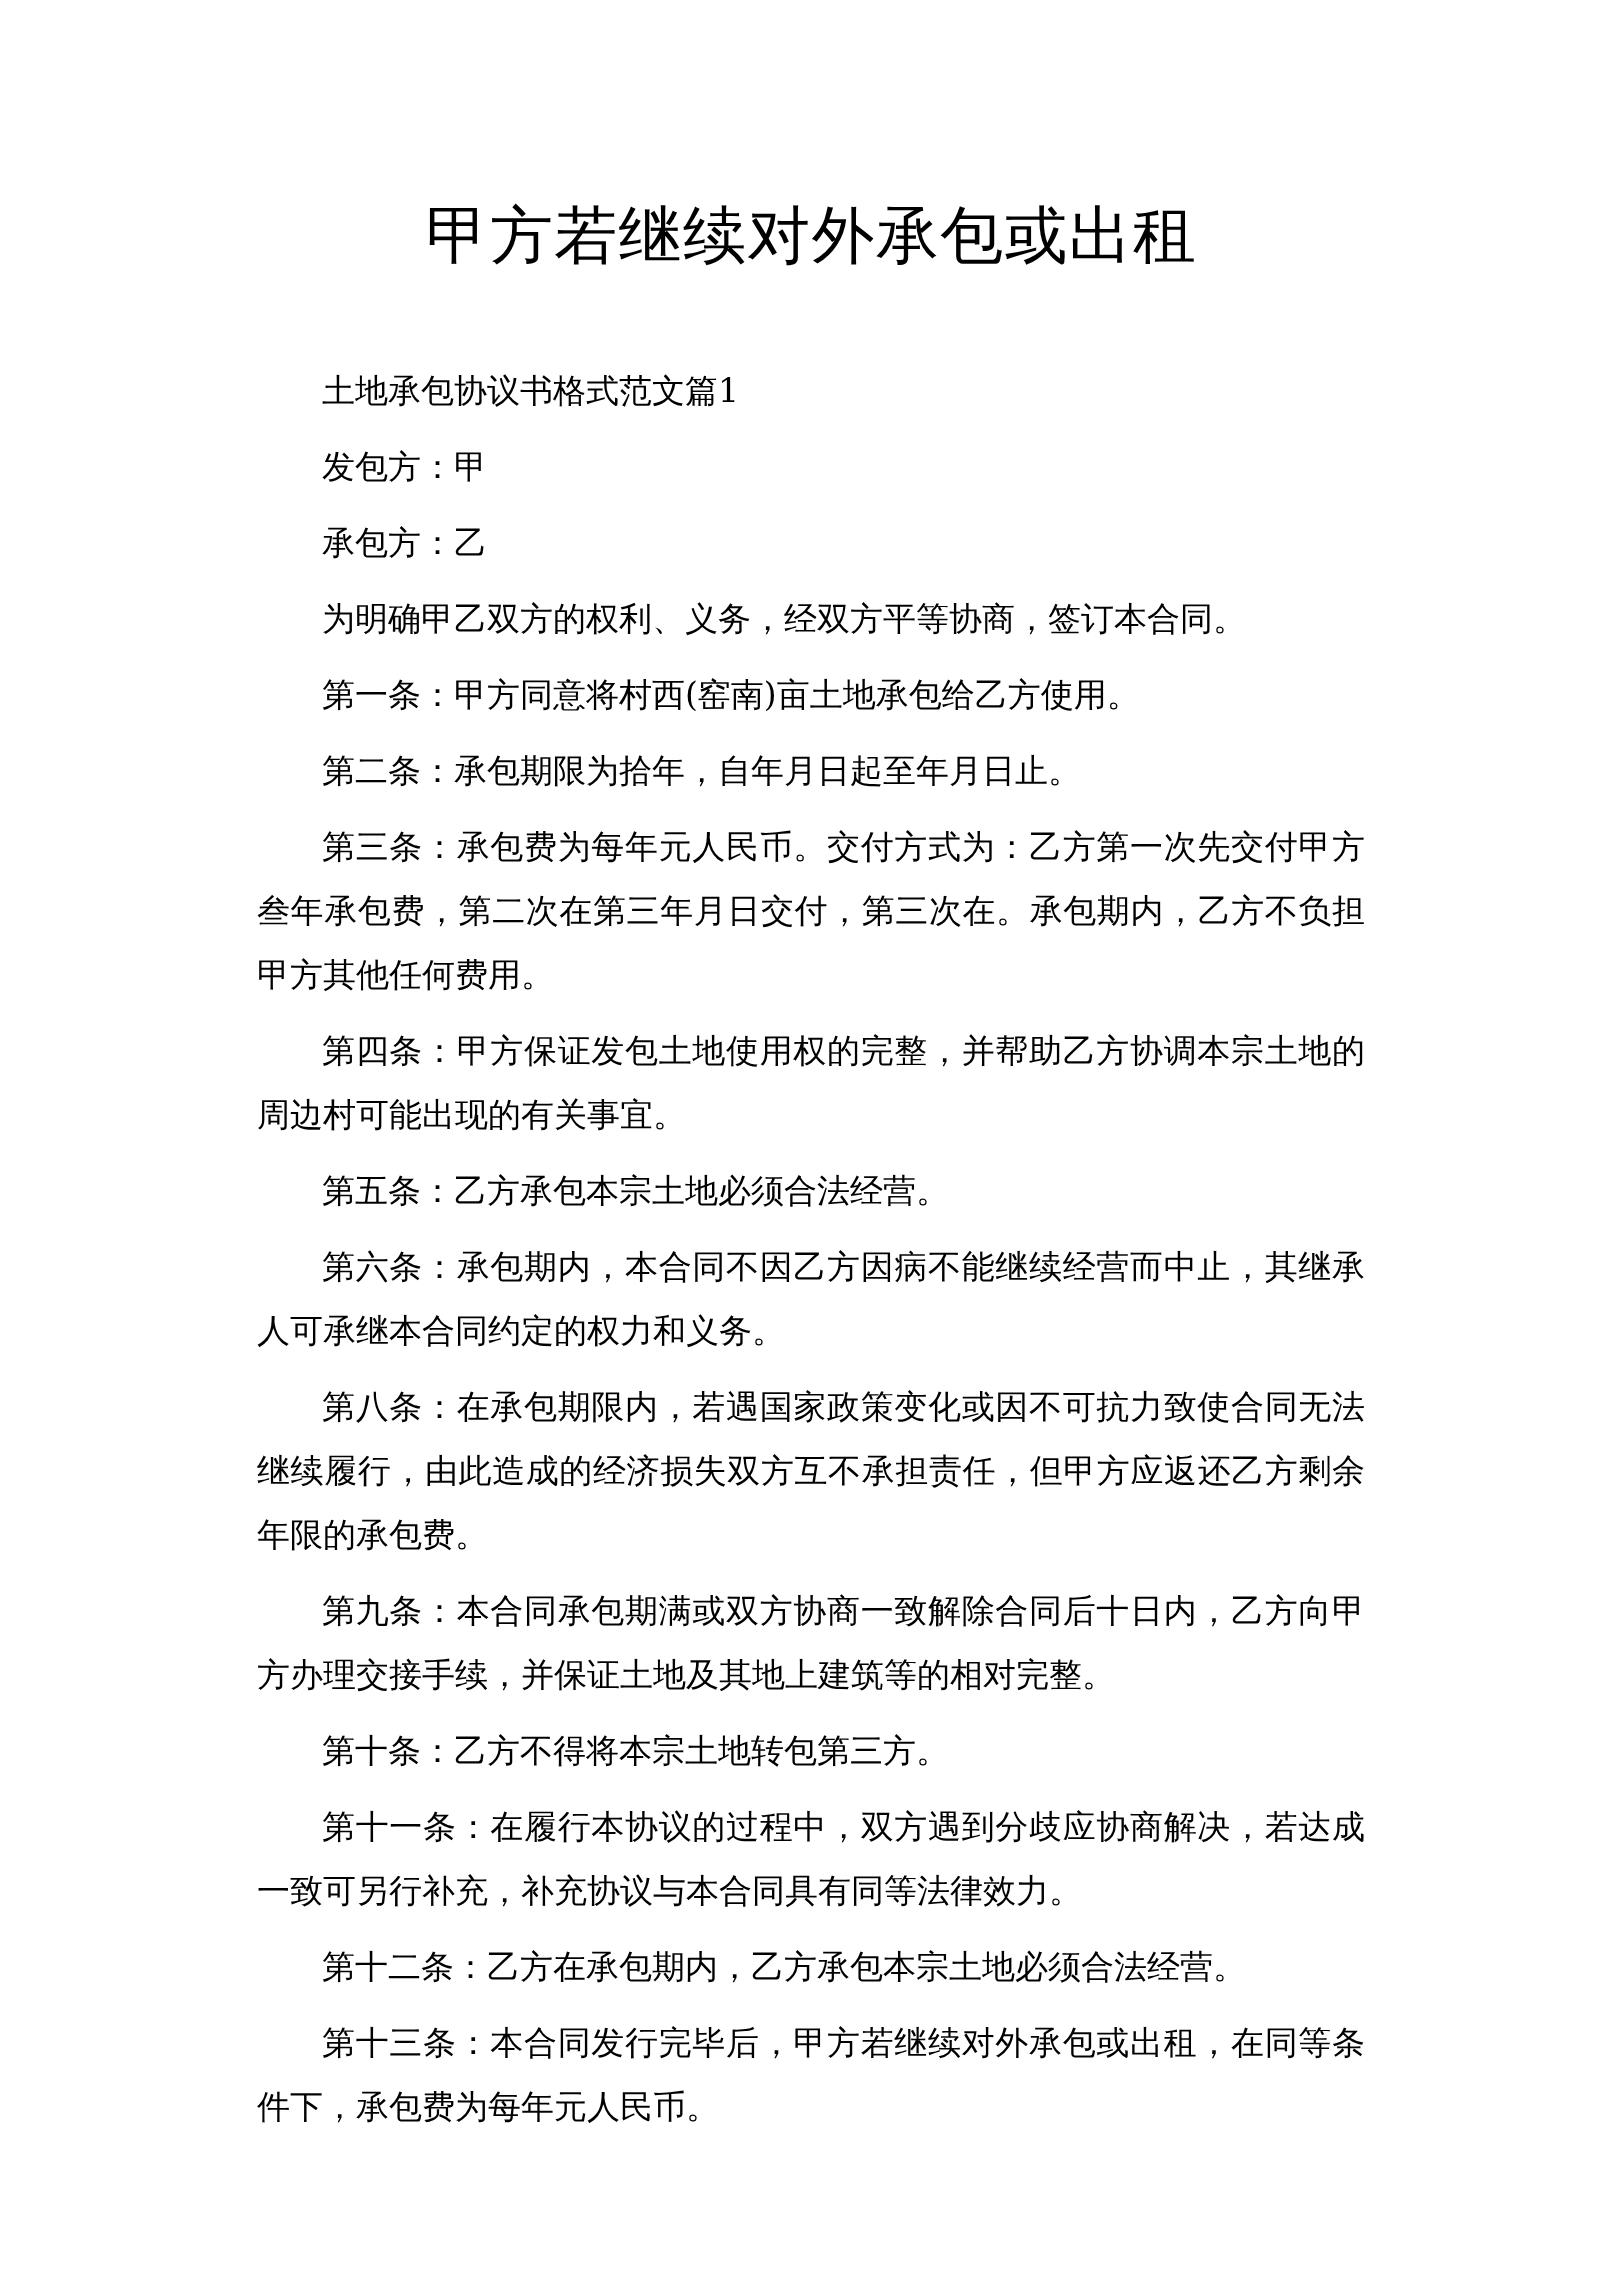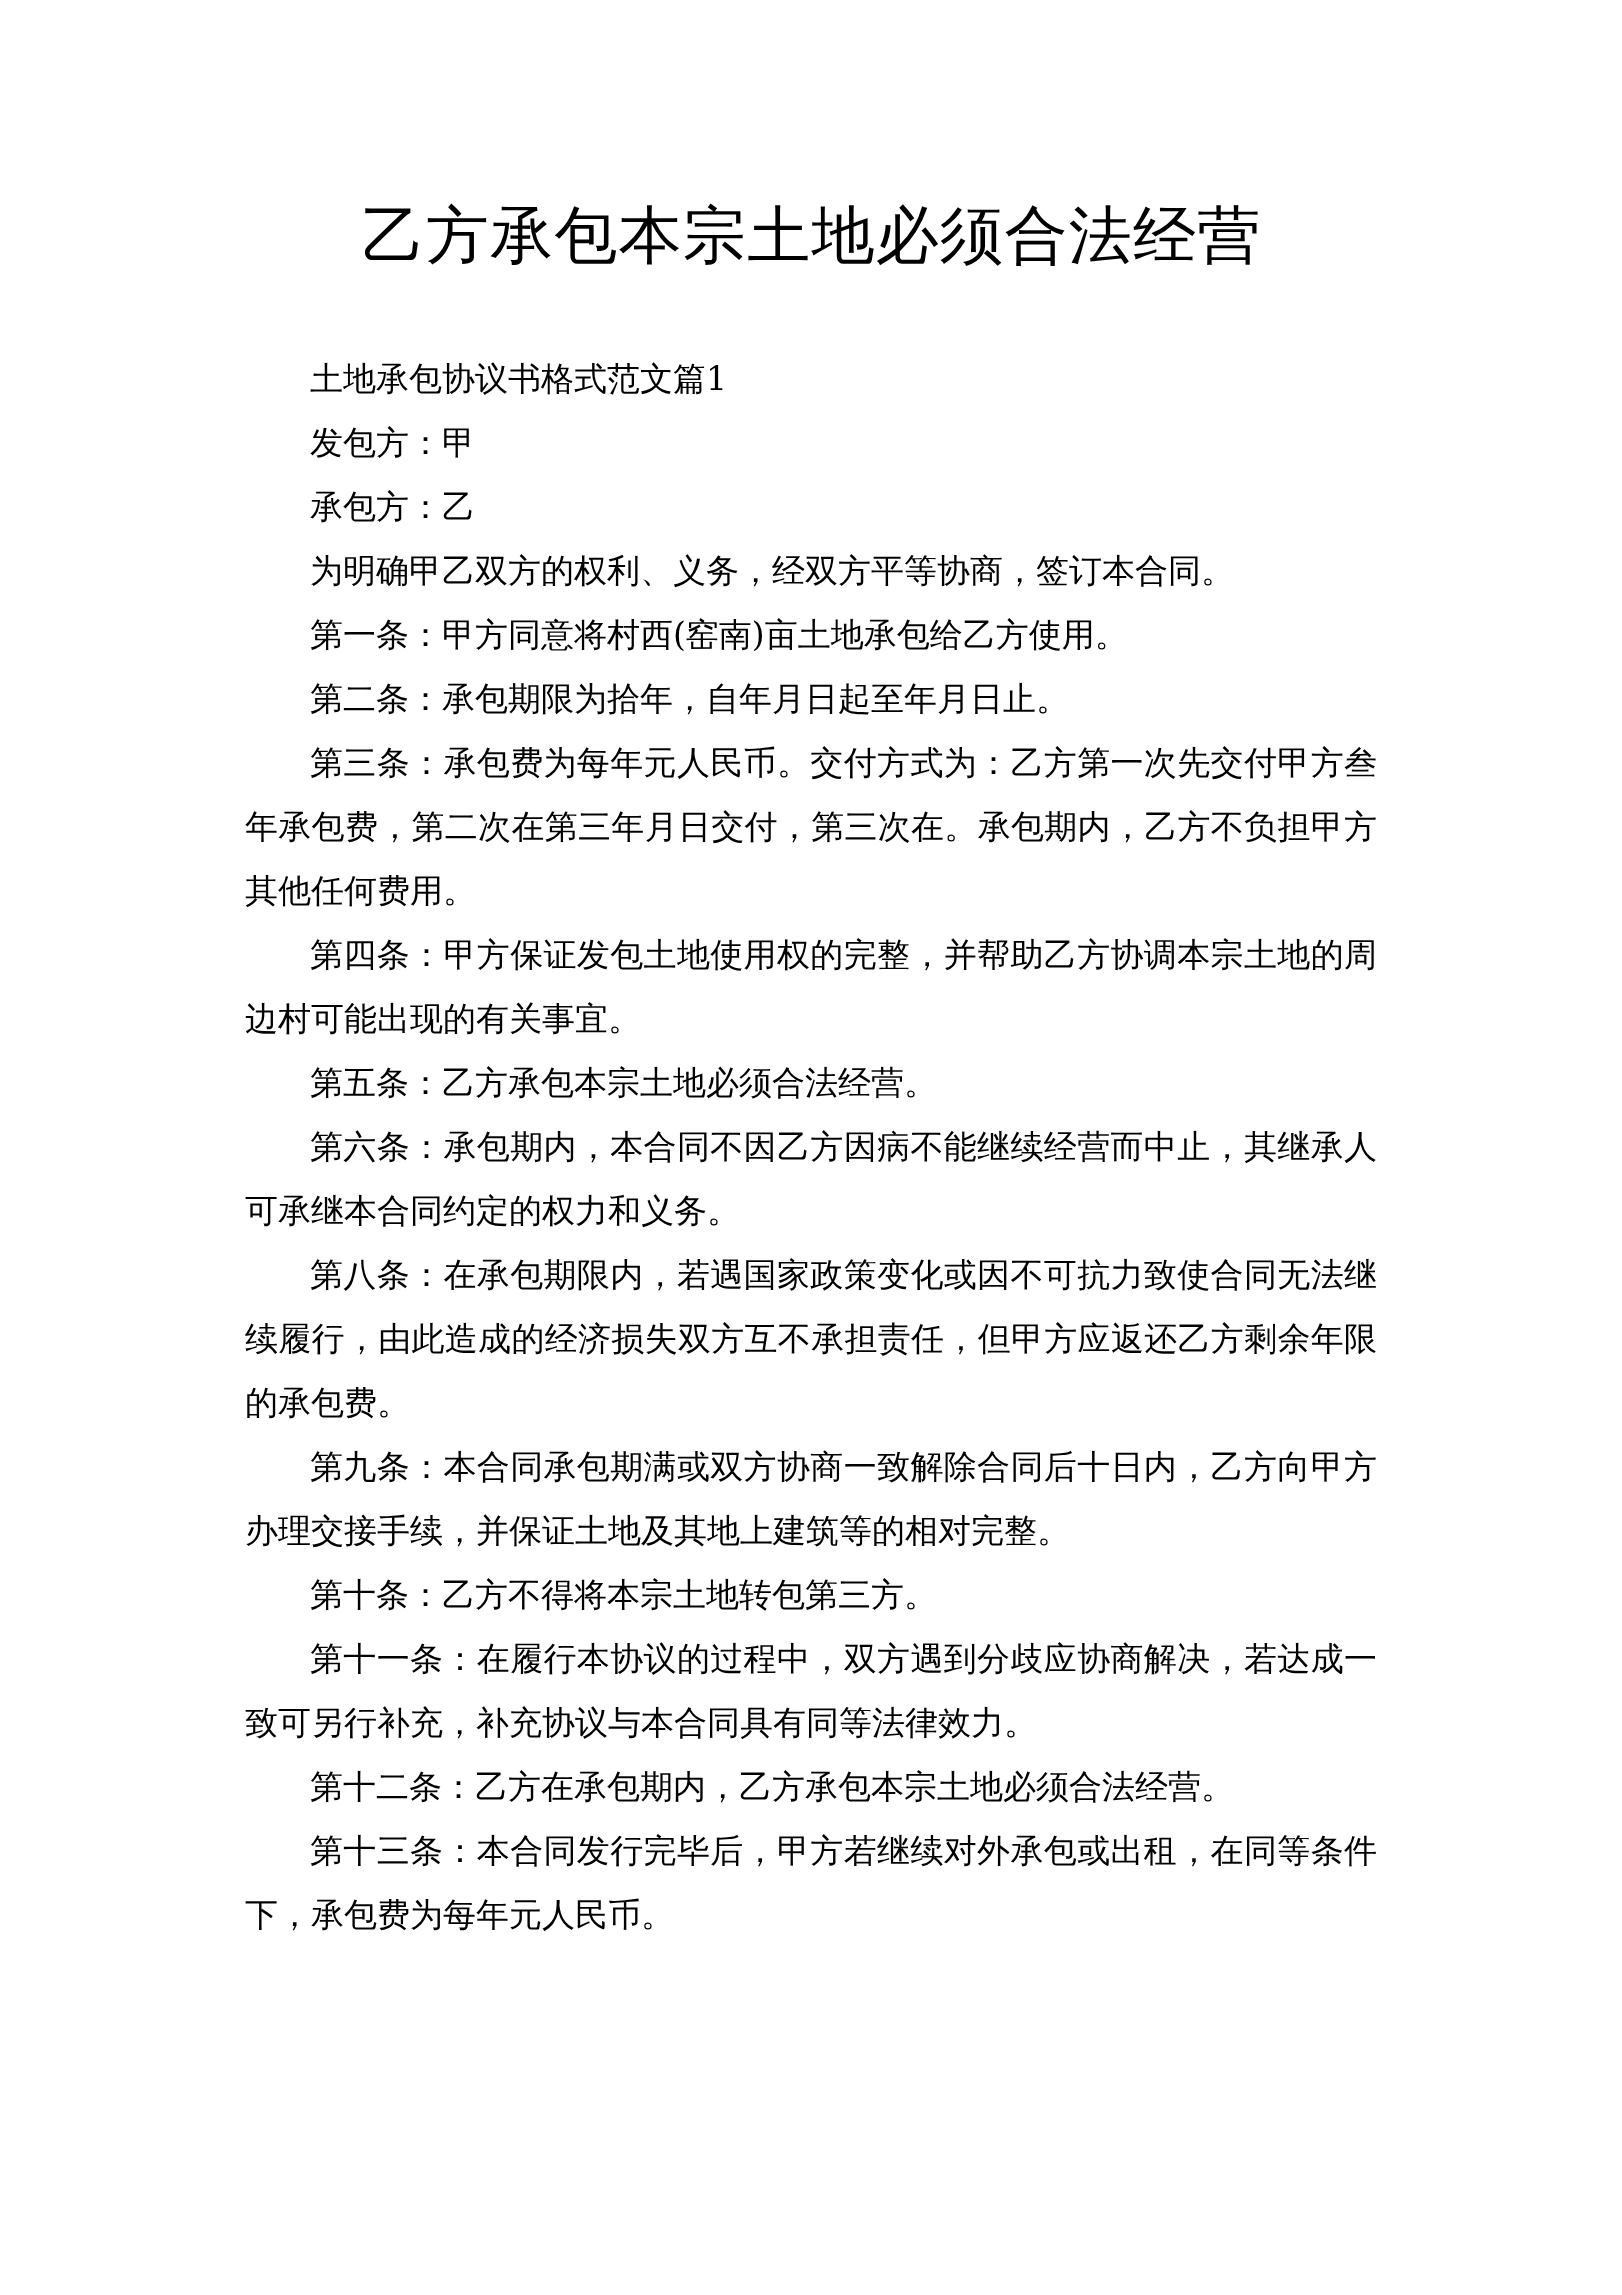--- a/index.html
+++ b/index.html
@@ -2,27 +2,27 @@
 <html style="font-size:10.5px"><head>
 <meta charset="utf-8">
 <style>
   html, body { margin: 0; padding: 0; background: #ffffff; }
   body { width: 1623px; height: 2295px; position: relative; overflow: hidden;
          font-family: "DejaVu Serif", "Liberation Serif", serif; color: #000; }
   .page { position: absolute; left: 0; top: 0; width: 1623px; height: 2295px; background: #fff; }
   .title { position: absolute; left: 0; top: 196px; width: 1623px; text-align: center;
            font-size: 63px; line-height: 79px; letter-spacing: 1.3px; }
   .body { position: absolute; left: 245px; top: 347px; width: 1132px; }
-  .p { font-size: 33px; line-height: 64px; margin: 0; text-align: justify; text-indent: 65px; word-break: break-all; }
+  .p { font-size: 33px; line-height: 64px; margin: 12px; text-align: justify; text-indent: 65px; word-break: break-all; }
 </style>
 </head>
 <body>
 
 <div class="page">
-  <div class="title">乙方承包本宗土地必须合法经营</div>
+  <div class="title">甲方若继续对外承包或出租</div>
   <div class="body">
     <p class="p">土地承包协议书格式范文篇1</p>
     <p class="p">发包方：甲</p>
     <p class="p">承包方：乙</p>
     <p class="p">为明确甲乙双方的权利、义务，经双方平等协商，签订本合同。</p>
     <p class="p">第一条：甲方同意将村西(窑南)亩土地承包给乙方使用。</p>
     <p class="p">第二条：承包期限为拾年，自年月日起至年月日止。</p>
     <p class="p">第三条：承包费为每年元人民币。交付方式为：乙方第一次先交付甲方叁年承包费，第二次在第三年月日交付，第三次在。承包期内，乙方不负担甲方其他任何费用。</p>
     <p class="p">第四条：甲方保证发包土地使用权的完整，并帮助乙方协调本宗土地的周边村可能出现的有关事宜。</p>
     <p class="p">第五条：乙方承包本宗土地必须合法经营。</p>

